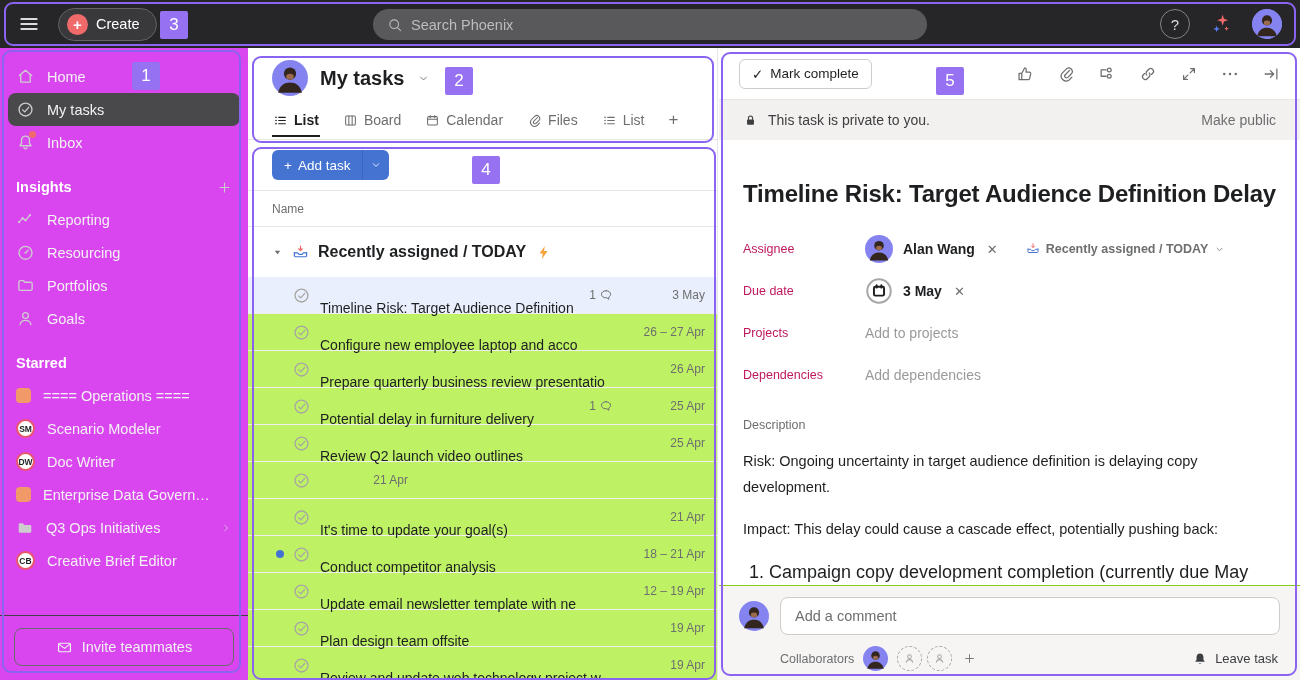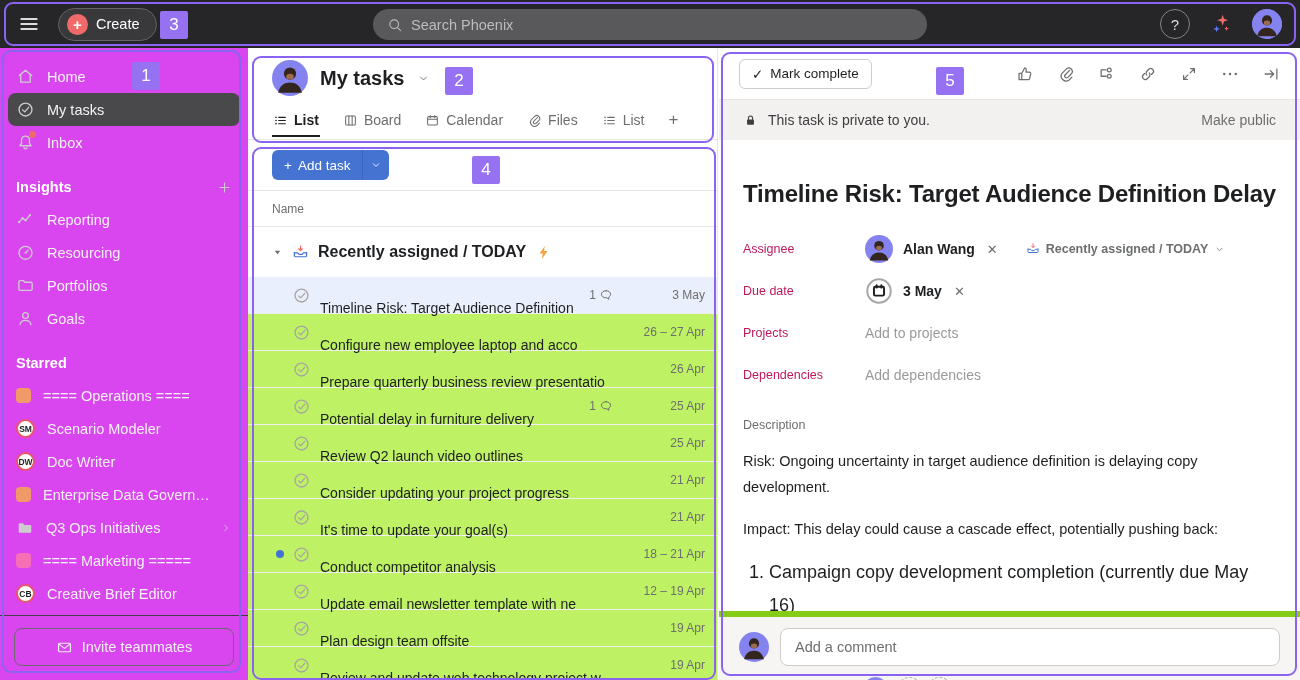--- a/index.html
+++ b/index.html
@@ -97,21 +97,21 @@
   .field-row { display:flex; align-items:center; min-height:34px; margin-bottom:8px; }
   .field-label { width:122px; font-size:12.5px; color:#be185d; flex:none; }
   .field-value { display:flex; align-items:center; gap:10px; font-size:14px; color:#1e1f21; }
   .x-btn { color:#6d6e6f; font-size:13px; cursor:pointer; padding:0 2px; }
   .assignee-tag { display:flex; align-items:center; gap:6px; margin-left:16px; font-size:12.5px;
     font-weight:bold; color:#6d6e6f; cursor:pointer; }
   .placeholder-link { color:#9c9a98; font-size:14px; cursor:pointer; }
   #desc-label { font-size:12.5px; color:#6d6e6f; margin-top:26px; }
   .desc-p { font-size:14.5px; line-height:1.8; margin-top:16px; max-width:540px; }
   #desc-list { margin:14px 0 8px 6px; padding-left:20px; font-size:18px; line-height:1.8; }
-  #rp-footer { flex:none; height:69px; background:#f6f5f4; border-top:6px solid #84cc16; padding:11px 20px 0; }
+  #rp-footer { flex:none; height:95px; background:#f6f5f4; border-top:1px solid #84cc16; padding:11px 20px 0; }
   #comment-row { display:flex; align-items:center; gap:11px; }
   #comment-input { flex:1; height:38px; background:#fff; border:1px solid #cfcbcb; border-radius:8px;
     display:flex; align-items:center; padding:0 14px; color:#6d6e6f; font-size:14.5px; cursor:text;}
   #collab-row { display:flex; align-items:center; gap:9px; margin-top:11px; padding-left:41px;
     font-size:12.5px; color:#6d6e6f; }
   .dashed-av { width:25px; height:25px; border-radius:50%; border:1.5px dashed #a8a6a4; color:#a8a6a4;
     display:flex; align-items:center; justify-content:center; cursor:pointer; flex:none;}
   #collab-plus { color:#6d6e6f; cursor:pointer; margin-left:2px; }
   #leave-task { margin-left:auto; display:flex; align-items:center; gap:7px; font-size:13px;
     color:#3d3e40; cursor:pointer; padding-right:2px;}
@@ -273,24 +273,20 @@
             </svg>
           </span>
           <span>Q3 Ops Initiatives</span>
           <span class="chev">
             <svg class="ic" width="12" height="12" viewBox="0 0 20 20" fill="none" stroke="currentColor" stroke-width="1.4" stroke-linecap="round" stroke-linejoin="round">
               <path d="M7.8 5.5 L12.5 10 L7.8 14.5"></path>
             </svg>
           </span>
         </div>
         <div class="side-item">
-          <span class="sq-icon" style="background:#f56eb6"></span>
-          <span>==== Marketing =====</span>
-        </div>
-        <div class="side-item">
           <span class="init-av">CB</span>
           <span>Creative Brief Editor</span>
         </div>
       </div>
   </div>
   <div id="side-footer">
     <button id="invite-btn">
       <span id="invite-ic">
           <svg class="ic" width="17" height="17" viewBox="0 0 20 20" fill="none" stroke="currentColor" stroke-width="1.4" stroke-linecap="round" stroke-linejoin="round">
             <rect x="3" y="5" width="14" height="10" rx="1.5"></rect>
@@ -477,21 +473,20 @@
         <span class="t-date">25 Apr</span>
       </div>
       <div class="task-row">
         <span class="t-dot"></span>
         <span class="t-check">
           <svg class="ic" width="19" height="19" viewBox="0 0 20 20" fill="none" stroke="currentColor" stroke-width="1.4" stroke-linecap="round" stroke-linejoin="round">
             <circle cx="10" cy="10" r="6.8"></circle>
             <path d="M7 10.4 L9.2 12.5 L13.4 7.7"></path>
           </svg>
         </span>
-        <span class="t-name">Consider updating your project progress</span>
         <span class="t-date">21 Apr</span>
       </div>
       <div class="task-row">
         <span class="t-dot"></span>
         <span class="t-check">
           <svg class="ic" width="19" height="19" viewBox="0 0 20 20" fill="none" stroke="currentColor" stroke-width="1.4" stroke-linecap="round" stroke-linejoin="round">
             <circle cx="10" cy="10" r="6.8"></circle>
             <path d="M7 10.4 L9.2 12.5 L13.4 7.7"></path>
           </svg>
         </span>

